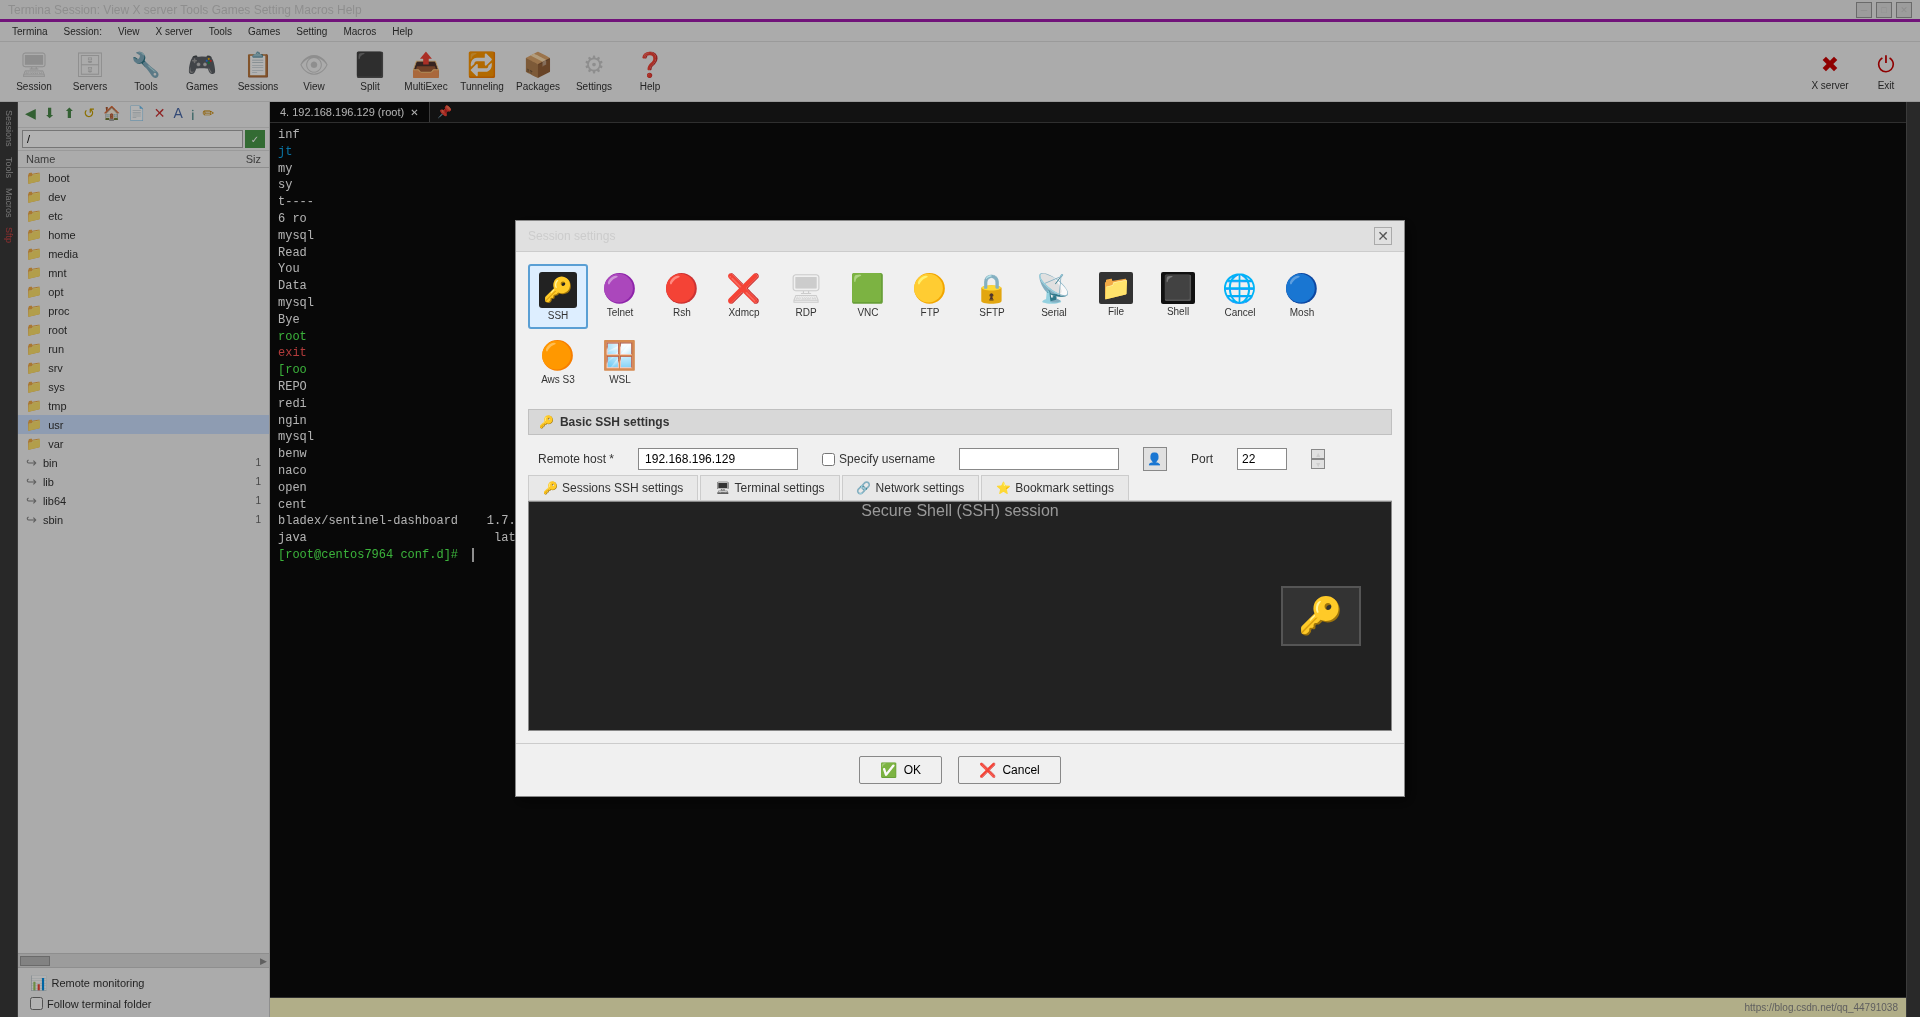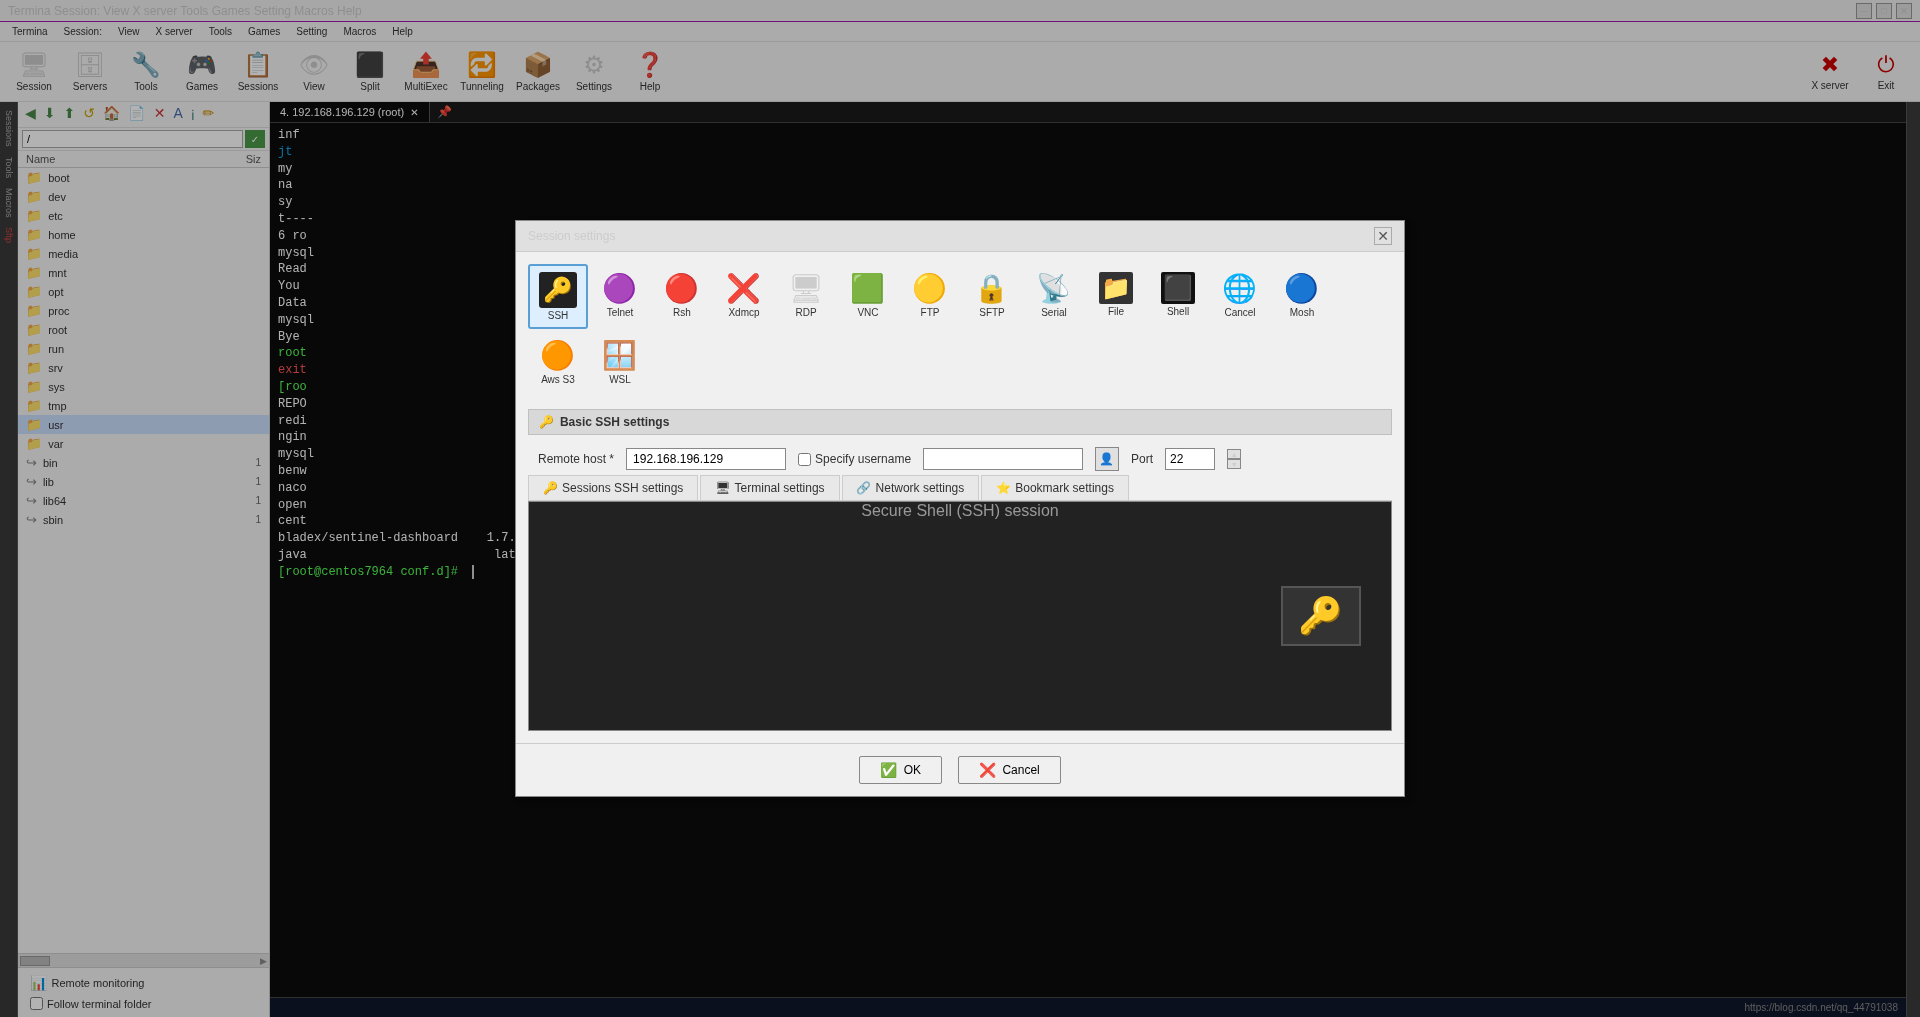--- a/index.html
+++ b/index.html
@@ -1,19 +1,19 @@
 <!DOCTYPE html>
 <html><head>
   <meta charset="utf-8">
   <style>
     * { box-sizing: border-box; margin: 0; padding: 0; }
     body { font-family: 'Segoe UI', Tahoma, Geneva, Verdana, sans-serif; font-size: 12px; background: #2b2b2b; color: #ccc; overflow: hidden; width: 1920px; height: 1017px; }
 
     
-    .title-bar { background: #f0f0f0; height: 22px; display: flex; align-items: center; justify-content: space-between; padding: 0 8px; border-bottom: 1px solid #a21caf; }
+    .title-bar { background: #f0f0f0; height: 22px; display: flex; align-items: center; justify-content: space-between; padding: 0 8px; border-bottom: 3px solid #a21caf; }
     .title-bar-right { display: flex; gap: 4px; }
     .title-btn { width: 16px; height: 16px; border: 1px solid #999; background: #e0e0e0; cursor: pointer; font-size: 9px; display: flex; align-items: center; justify-content: center; }
 
     
     .menu-bar { background: #f5f5f5; height: 20px; display: flex; align-items: center; padding: 0 4px; border-bottom: 1px solid #ddd; }
     .menu-item { padding: 2px 8px; font-size: 10px; color: #333; cursor: pointer; }
 
     
     .toolbar { background: #f5f5f5; height: 60px; display: flex; align-items: center; padding: 4px 8px; border-bottom: 1px solid #ddd; gap: 4px; }
     .toolbar-btn { display: flex; flex-direction: column; align-items: center; justify-content: center; width: 52px; height: 52px; cursor: pointer; border: 1px solid transparent; border-radius: 2px; }
@@ -52,40 +52,40 @@
     .terminal-area { flex: 1; background: #0c0c0c; display: flex; flex-direction: column; }
     .terminal-tab-bar { display: flex; background: #1a1a1a; border-bottom: 1px solid #444; }
     .terminal-tab { display: flex; align-items: center; padding: 3px 10px; font-size: 11px; color: #aaa; cursor: pointer; border-right: 1px solid #555; background: #2a2a2a; }
     .terminal-tab.active { background: #0c0c0c; color: #fff; }
     .terminal-tab-close { margin-left: 6px; font-size: 10px; cursor: pointer; }
     .terminal-pin { padding: 3px 8px; color: #aaa; cursor: pointer; }
 
     .terminal-content { flex: 1; padding: 4px 8px; font-family: 'Courier New', monospace; font-size: 12px; color: #ccc; overflow-y: auto; }
     .terminal-line { line-height: 1.4; white-space: pre; }
 
-    .terminal-status { height: 20px; background: #0f172a; display: flex; align-items: center; justify-content: flex-end; padding: 0 8px; font-size: 10px; color: #888; border-top: 1px solid #444; }
+    .terminal-status { height: 20px; background: #fef9c3; display: flex; align-items: center; justify-content: flex-end; padding: 0 8px; font-size: 10px; color: #888; border-top: 1px solid #444; }
 
     
     .modal-overlay { position: fixed; top: 0; left: 0; width: 100%; height: 100%; background: rgba(0,0,0,0.3); display: flex; align-items: center; justify-content: center; z-index: 1000; }
     .modal { background: #f0f0f0; border: 1px solid #888; box-shadow: 4px 4px 12px rgba(0,0,0,0.5); width: 890px; }
     .modal-title-bar { background: #e0e0e0; padding: 6px 12px; display: flex; align-items: center; justify-content: space-between; border-bottom: 1px solid #ccc; }
     .modal-close { font-size: 14px; cursor: pointer; color: #555; border: 1px solid #aaa; background: #e0e0e0; width: 18px; height: 18px; display: flex; align-items: center; justify-content: center; }
     .modal-body { padding: 12px; }
 
     
     .protocol-row { display: flex; gap: 2px; margin-bottom: 16px; flex-wrap: wrap; }
     .protocol-btn { display: flex; flex-direction: column; align-items: center; width: 60px; padding: 6px 4px; cursor: pointer; border: 2px solid transparent; border-radius: 3px; }
     .protocol-btn.active { border-color: #5a9fd4; background: #ddeeff; }
     .protocol-icon { font-size: 28px; margin-bottom: 2px; }
     .protocol-label { font-size: 10px; color: #333; text-align: center; }
 
     
     .section-header { background: #d8d8d8; padding: 5px 10px; font-size: 12px; font-weight: bold; color: #333; display: flex; align-items: center; gap: 6px; margin-bottom: 12px; border: 1px solid #c0c0c0; }
 
-    .form-row { display: flex; align-items: center; gap: 12px; margin-bottom: 4px; padding: 0 10px; }
+    .form-row { display: flex; align-items: center; gap: 24px; margin-bottom: 4px; padding: 0 10px; }
     .form-label { font-size: 12px; color: #333; }
     .form-input { height: 22px; border: 1px solid #888; padding: 0 6px; font-size: 12px; background: white; }
     .form-checkbox { display: flex; align-items: center; gap: 4px; font-size: 12px; color: #333; }
     .username-input { width: 160px; height: 22px; border: 1px solid #888; }
     .user-avatar-btn { width: 24px; height: 24px; border: 1px solid #888; background: #e0e0e0; cursor: pointer; font-size: 12px; }
     .port-input { width: 50px; height: 22px; border: 1px solid #888; padding: 0 4px; font-size: 12px; }
     .port-spinner { display: flex; flex-direction: column; }
     .spin-btn { width: 14px; height: 10px; border: 1px solid #888; background: #e0e0e0; cursor: pointer; font-size: 7px; display: flex; align-items: center; justify-content: center; line-height: 1; }
 
     
@@ -329,21 +329,20 @@
         <span>4. 192.168.196.129 (root)</span>
         <span class="terminal-tab-close">✕</span>
       </div>
       <span class="terminal-pin">📌</span>
     </div>
 
     <div class="terminal-content">
       <div class="terminal-line"><span style="color:#fff">inf</span></div>
       <div class="terminal-line"><span style="color:#0ea5e9">jt</span></div>
       <div class="terminal-line"><span style="color:#fff">my</span></div>
-      <div class="terminal-line"><span style="color:#fff">na</span></div>
       <div class="terminal-line"><span style="color:#fff">sy</span></div>
       <div class="terminal-line"><span style="color:#fff">t----</span></div>
       <div class="terminal-line"><span style="color:#fff">6 ro</span></div>
       <div class="terminal-line"><span style="color:#fff">mysql</span></div>
       <div class="terminal-line"><span style="color:#fff">Read</span></div>
       <div class="terminal-line"><span style="color:#fff">You</span></div>
       <div class="terminal-line"><span style="color:#fff">Data</span></div>
       <div class="terminal-line"><span style="color:#fff">mysql</span></div>
       <div class="terminal-line"><span style="color:#fff">Bye</span></div>
       <div class="terminal-line"><span style="color:#55ff55">root</span></div>

